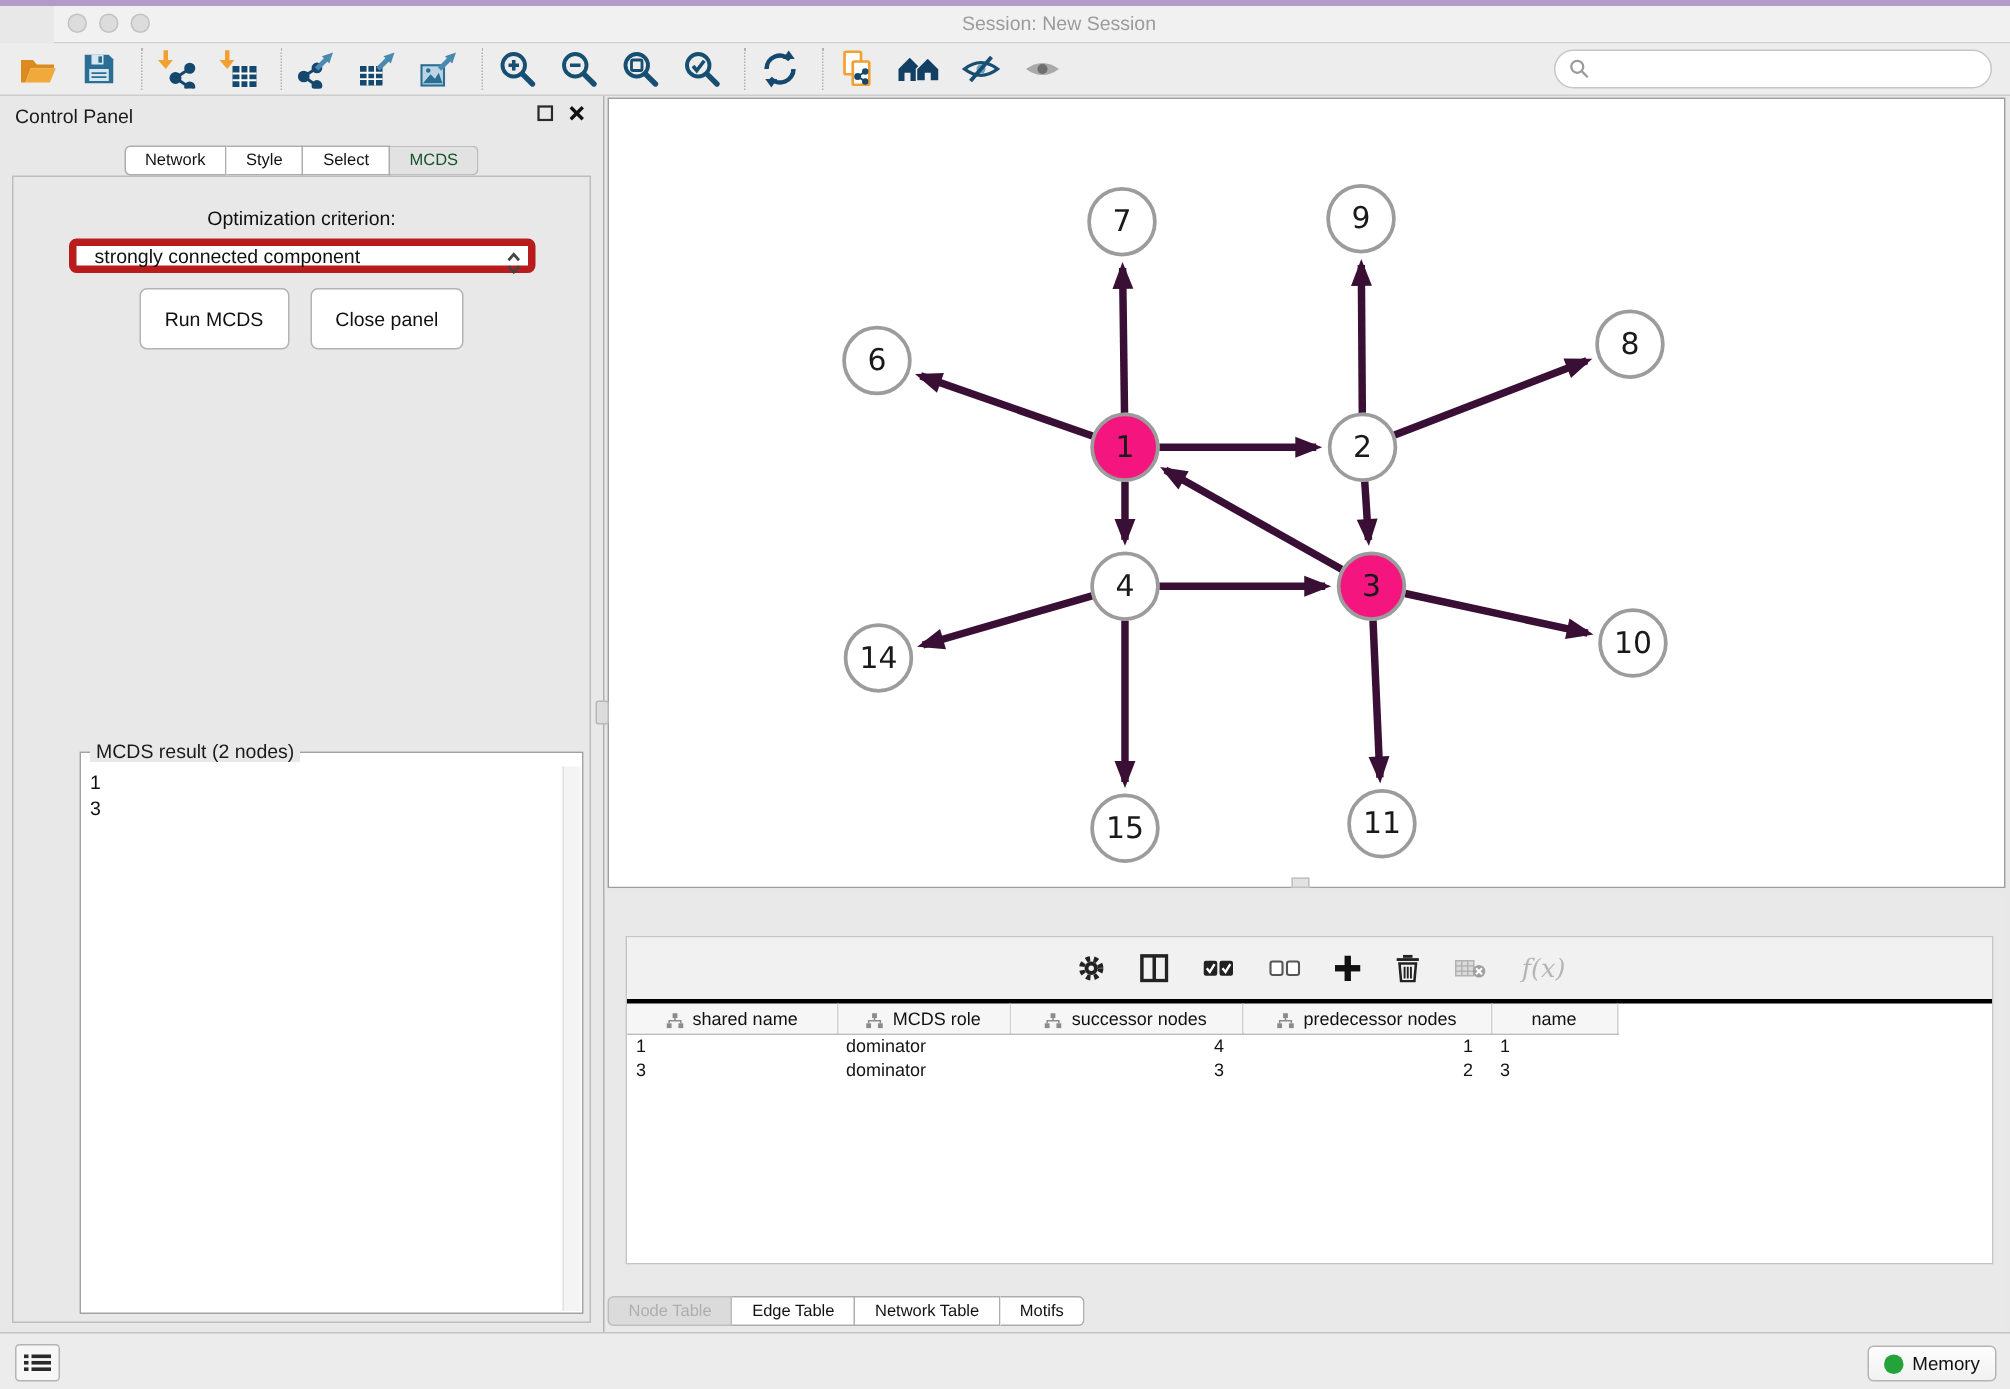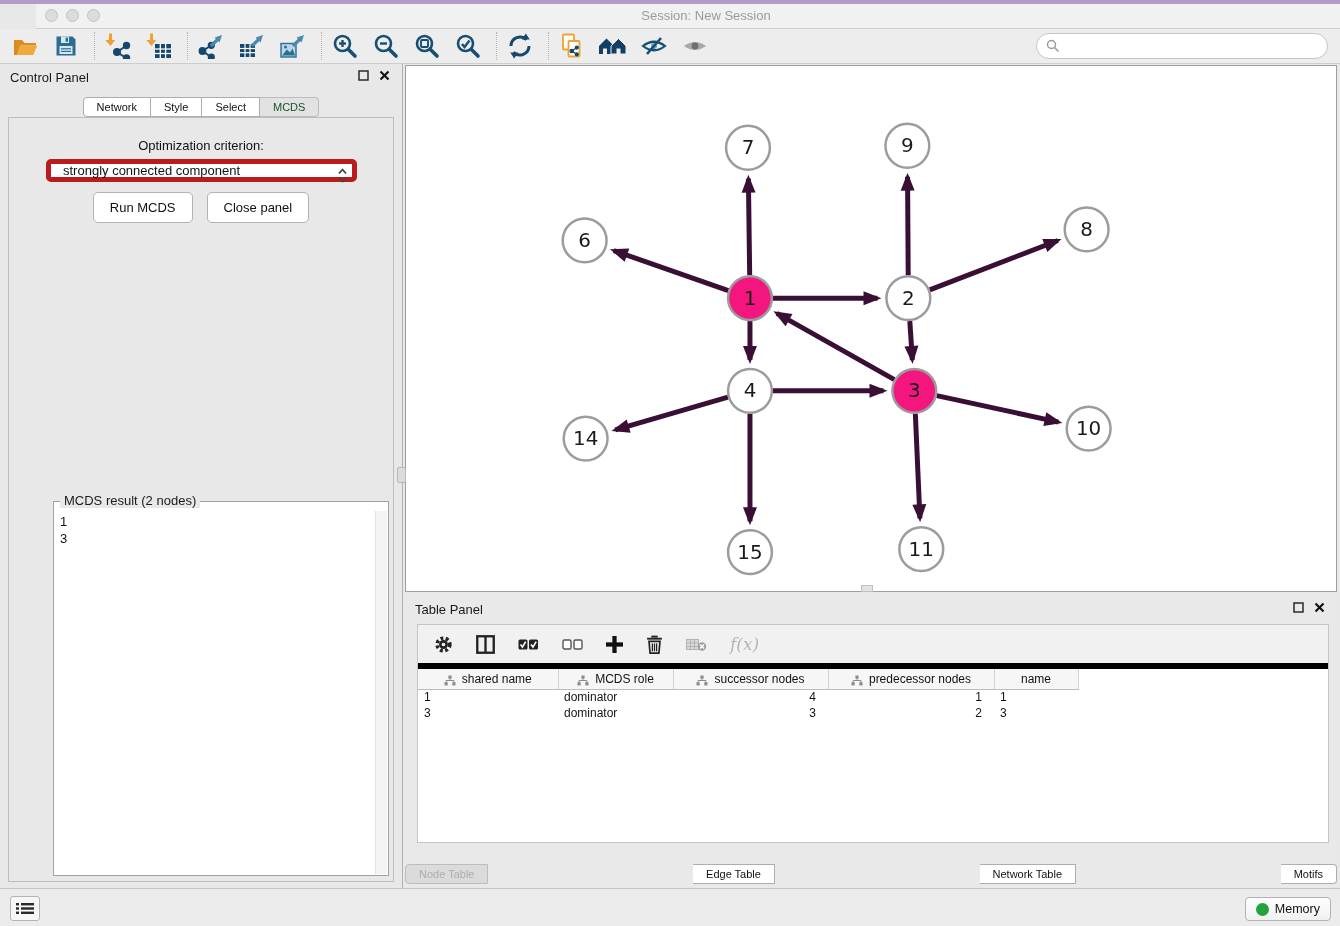--- a/index.html
+++ b/index.html
@@ -30,21 +30,21 @@
   .seg { background:#fff; border:1px solid #adadad; border-left:none; padding:3px 13px; font-size:11px; color:#111; }
   .seg:first-child { border-left:1px solid #adadad; border-radius:4px 0 0 4px; }
   .seg:last-child { border-radius:0 4px 4px 0; }
   .seg.active { background:#e2e2e2; color:#14532d; border-color:#bdbdbd; }
 
   .cp-content { position:absolute; left:8px; right:8px; top:53px; bottom:6px; border:1px solid #bdbdbd; background:#e8e8e8; }
   .opt-label { position:absolute; left:0; right:0; top:20px; text-align:center; font-size:13px; }
   .criterion-select { position:absolute; left:37px; top:41px; width:311px; height:23px; background:#fff; border:5px solid #b91c1c; border-radius:5px; display:flex; align-items:center; padding-left:12px; font-size:13px; }
   .criterion-select .stepper { position:absolute; right:4px; top:2px; }
   .cp-buttons { position:absolute; left:0; right:0; top:74px; display:flex; justify-content:center; gap:14px; }
-  .mac-btn { background:#fff; border:1px solid #b3b3b3; border-radius:5px; height:31px; padding:0 16px; font-size:13px; font-family:"Liberation Sans",sans-serif; color:#111; }
+  .mac-btn { background:#fff; border:1px solid #b3b3b3; border-radius:5px; height:41px; padding:0 16px; font-size:13px; font-family:"Liberation Sans",sans-serif; color:#111; }
 
   .result-groupbox { position:absolute; left:4px; right:4px; top:383px; bottom:5px; border:1px solid #a2a2a2; background:#fff;margin-left:40px; }
   .result-legend { position:absolute; left:6px; top:-9px; background:#e8e8e8; padding:0 4px; font-size:13px; color:#1a1a1a; }
   .result-text { position:absolute; left:1px; right:13px; top:9px; bottom:1px; background:#fff; font-size:13px; line-height:17px; padding:2px 0 0 5px; }
   .result-scroll { position:absolute; right:1px; top:9px; bottom:1px; width:12px; background:#f4f4f4; border-left:1px solid #e2e2e2; }
 
   .splitter-grip { position:absolute; left:397px; top:467px; width:9px; height:16px; background:#dcdcdc; border:1px solid #b8b8b8; border-radius:2px; z-index:5; }
 
   
   .right-area { position:absolute; left:404px; top:64px; right:0; bottom:38px; background:#e8e8e8; }
@@ -58,30 +58,30 @@
   .dot.yellow { background:#f5bd4f; border:1px solid #dfa63f; }
   .dot.green { background:#62c554; border:1px solid #4aa73c; }
   .nw-title { position:absolute; left:0; right:0; top:4px; text-align:center; font-size:13px; color:#1a1a1a; }
   .nw-canvas { position:absolute; left:0; top:24px; right:0; bottom:0; background:#fff; }
   .nw-canvas svg { width:100%; height:100%; display:block; }
   .nw-bottom-handle { position:absolute; left:455px; bottom:-1px; width:12px; height:7px; background:#e3e3e3; border:1px solid #c0c0c0; }
 
   
   .table-panel { position:absolute; left:1px; top:532px; width:932px; height:291px; background:#e9e9e9; }
   .tp-container { position:absolute; left:12px; right:8px; top:28px; bottom:44px; background:#fff; border:1px solid #c5c5c5; }
-  .tp-toolbar { height:44px; background:#f1f1f1; border-bottom:6px solid #000000; display:flex; align-items:center; gap:23px; padding-left:16px; }
+  .tp-toolbar { height:44px; background:#f1f1f1; border-bottom:3px solid #000000; display:flex; align-items:center; gap:23px; padding-left:16px;justify-content:center; }
   .tp-tool { display:flex; align-items:center; justify-content:center; }
   .fx-label { font-family:"DejaVu Serif", serif; font-style:italic; font-size:17px; color:#b5b5b5; }
 
   table.node-table { border-collapse:collapse; table-layout:fixed; font-size:12px; }
   .node-table th { background:#f6f6f6; border-right:1px solid #d2d2d2; border-bottom:1px solid #bcbcbc; font-weight:normal; height:20px; text-align:center; position:relative; }
   .node-table th .th-inner { display:flex; align-items:flex-end; justify-content:center; gap:6px; }
   .node-table td { height:16px; padding:0 6px; color:#141414; }
   .node-table td.num { text-align:right; padding-right:12px; }
-  .tp-tabs { position:absolute; left:0; right:0; bottom:3px; display:flex; justify-content:space-between; }
+  .tp-tabs { position:absolute; left:0; right:13px; bottom:3px; display:flex; justify-content:flex-start; }
   .tp-tabs .seg.active { background:#dbdbdb; color:#aeaeae; }
 
   
   .statusbar { position:absolute; left:0; bottom:0; width:100%; height:38px; background:#ececec; border-top:1px solid #c4c4c4; }
   .status-left-btn { position:absolute; left:10px; top:7px; width:30px; height:25px; background:#f7f7f7; border:1px solid #b4b4b4; border-radius:3px; display:flex; align-items:center; justify-content:center; }
   .memory-btn { position:absolute; right:9px; top:8px; height:24px; background:linear-gradient(#fdfdfd,#f1f1f1); border:1px solid #b4b4b4; border-radius:4px; display:flex; align-items:center; gap:6px; padding:0 10px; font-size:12.5px; color:#111; }
   .memory-dot { width:13px; height:13px; border-radius:50%; background:#23a33a; }
 </style>
 </head>
 <body>
@@ -351,32 +351,20 @@
           <circle cx="179" cy="350" r="22" fill="#ffffff" stroke="#9c9c9c" stroke-width="2.5"></circle>
           <text x="179" y="350" text-anchor="middle" dominant-baseline="central" font-size="20" fill="#1a1a1a" font-family="&quot;DejaVu Sans&quot;, sans-serif">14</text>
           <circle cx="344" cy="464" r="22" fill="#ffffff" stroke="#9c9c9c" stroke-width="2.5"></circle>
           <text x="344" y="464" text-anchor="middle" dominant-baseline="central" font-size="20" fill="#1a1a1a" font-family="&quot;DejaVu Sans&quot;, sans-serif">15</text>
         </svg>
     </div>
     <div class="nw-bottom-handle"></div>
   </div>
 
   <div class="table-panel">
-    <div class="panel-header">
-      <div class="panel-title">Table Panel</div>
-      <div class="panel-header-icons">
-        <svg width="11" height="11" viewBox="0 0 11 11">
-          <rect x="1" y="1" width="9" height="9" fill="none" stroke="#2a2a2a" stroke-width="1.5"></rect>
-        </svg>
-        <svg width="11" height="11" viewBox="0 0 11 11">
-          <line x1="1.5" y1="1.5" x2="9.5" y2="9.5" stroke="#111" stroke-width="2.2"></line>
-          <line x1="9.5" y1="1.5" x2="1.5" y2="9.5" stroke="#111" stroke-width="2.2"></line>
-        </svg>
-      </div>
-    </div>
 
     <div class="tp-container">
       <div class="tp-toolbar">
         <span class="tp-tool">
           <svg width="19" height="19" viewBox="0 0 18 18">
             <circle cx="9" cy="9" r="6" fill="none" stroke="#222" stroke-width="3.4" stroke-dasharray="2.6 2.35"></circle>
             <circle cx="9" cy="9" r="4.2" fill="#222"></circle>
             <circle cx="9" cy="9" r="1.7" fill="#f1f1f1"></circle>
           </svg>
         </span>

